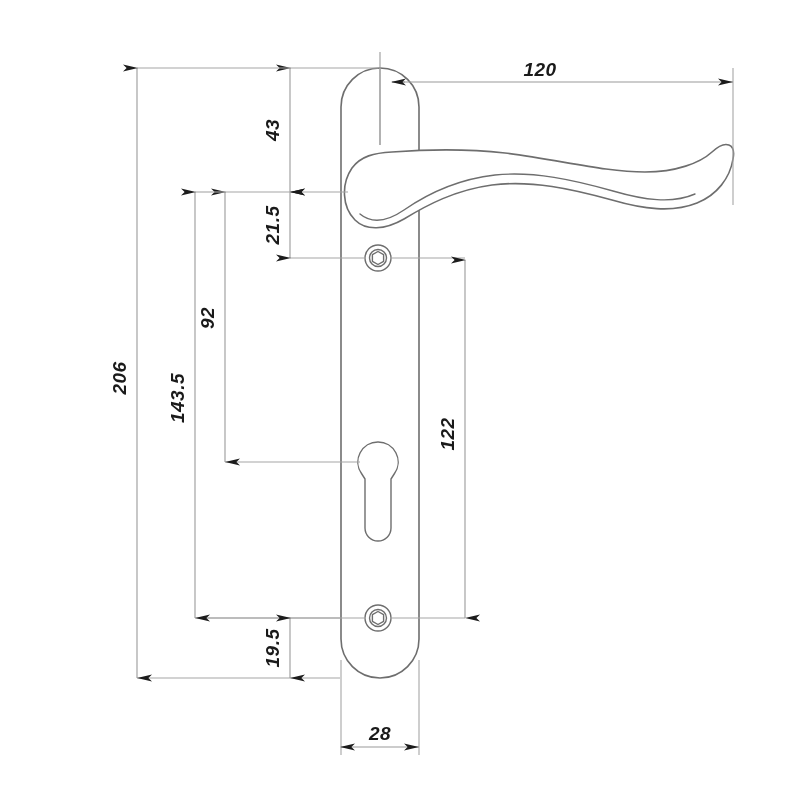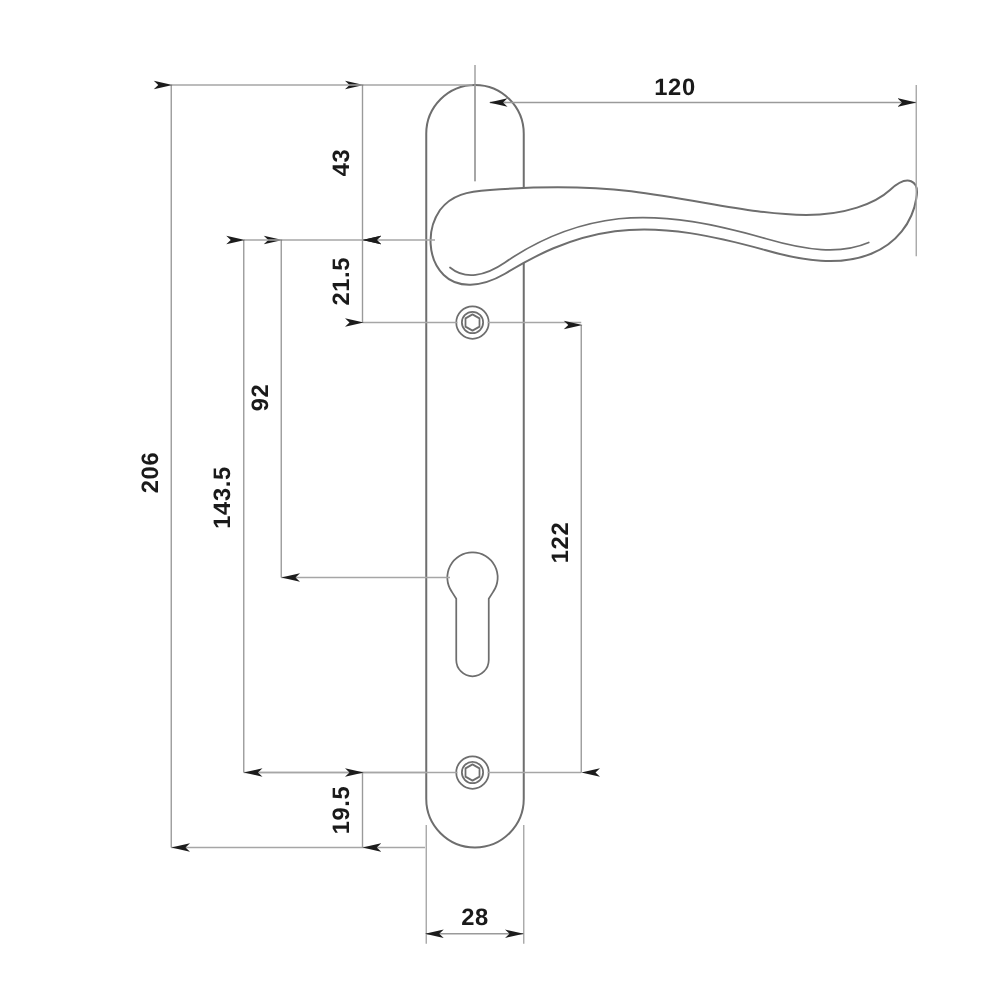--- a/index.html
+++ b/index.html
@@ -12,20 +12,21 @@
     width: 800px;
     height: 800px;
     font-family: "Liberation Sans", sans-serif;
     overflow: hidden;
   }
   #drawing-root {
     position: relative;
     width: 800px;
     height: 800px;
     background: #ffffff;
+    font-style: italic;
   }
   svg#tech-drawing {
     display: block;
     width: 800px;
     height: 800px;
   }
   .part-outline {
     fill: #ffffff;
     stroke: #6e6e6e;
     stroke-width: 1.6;

